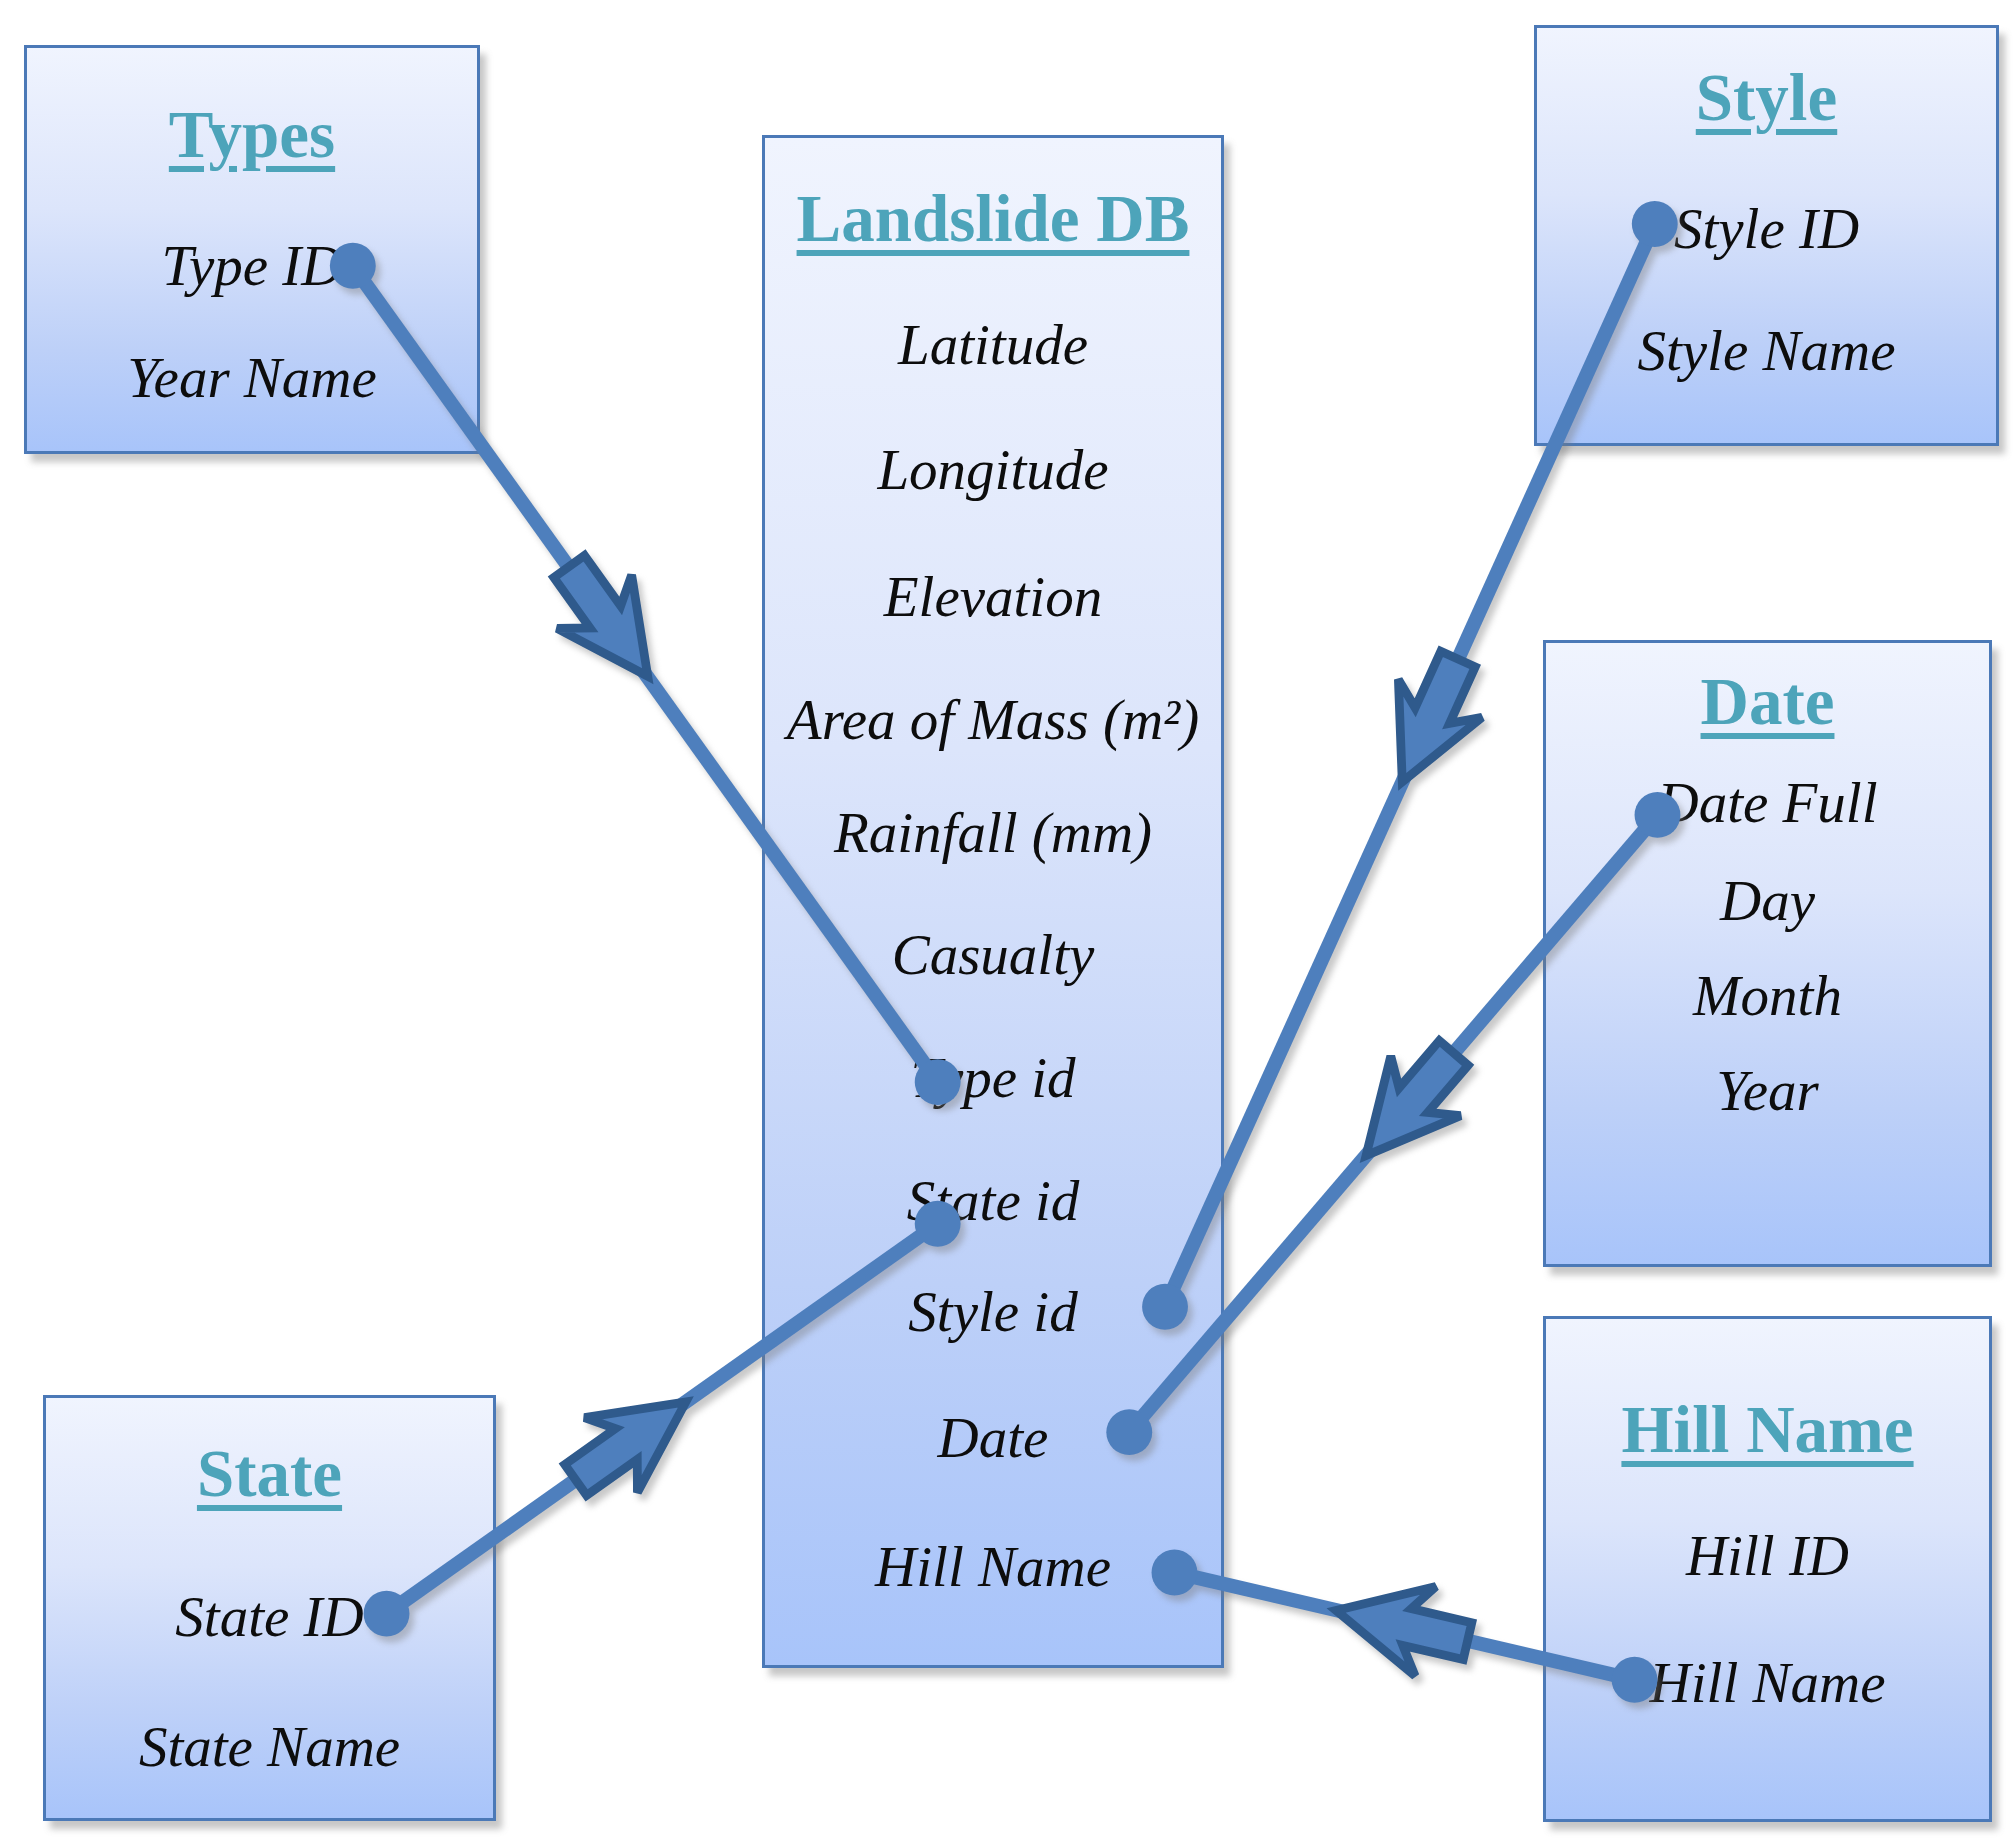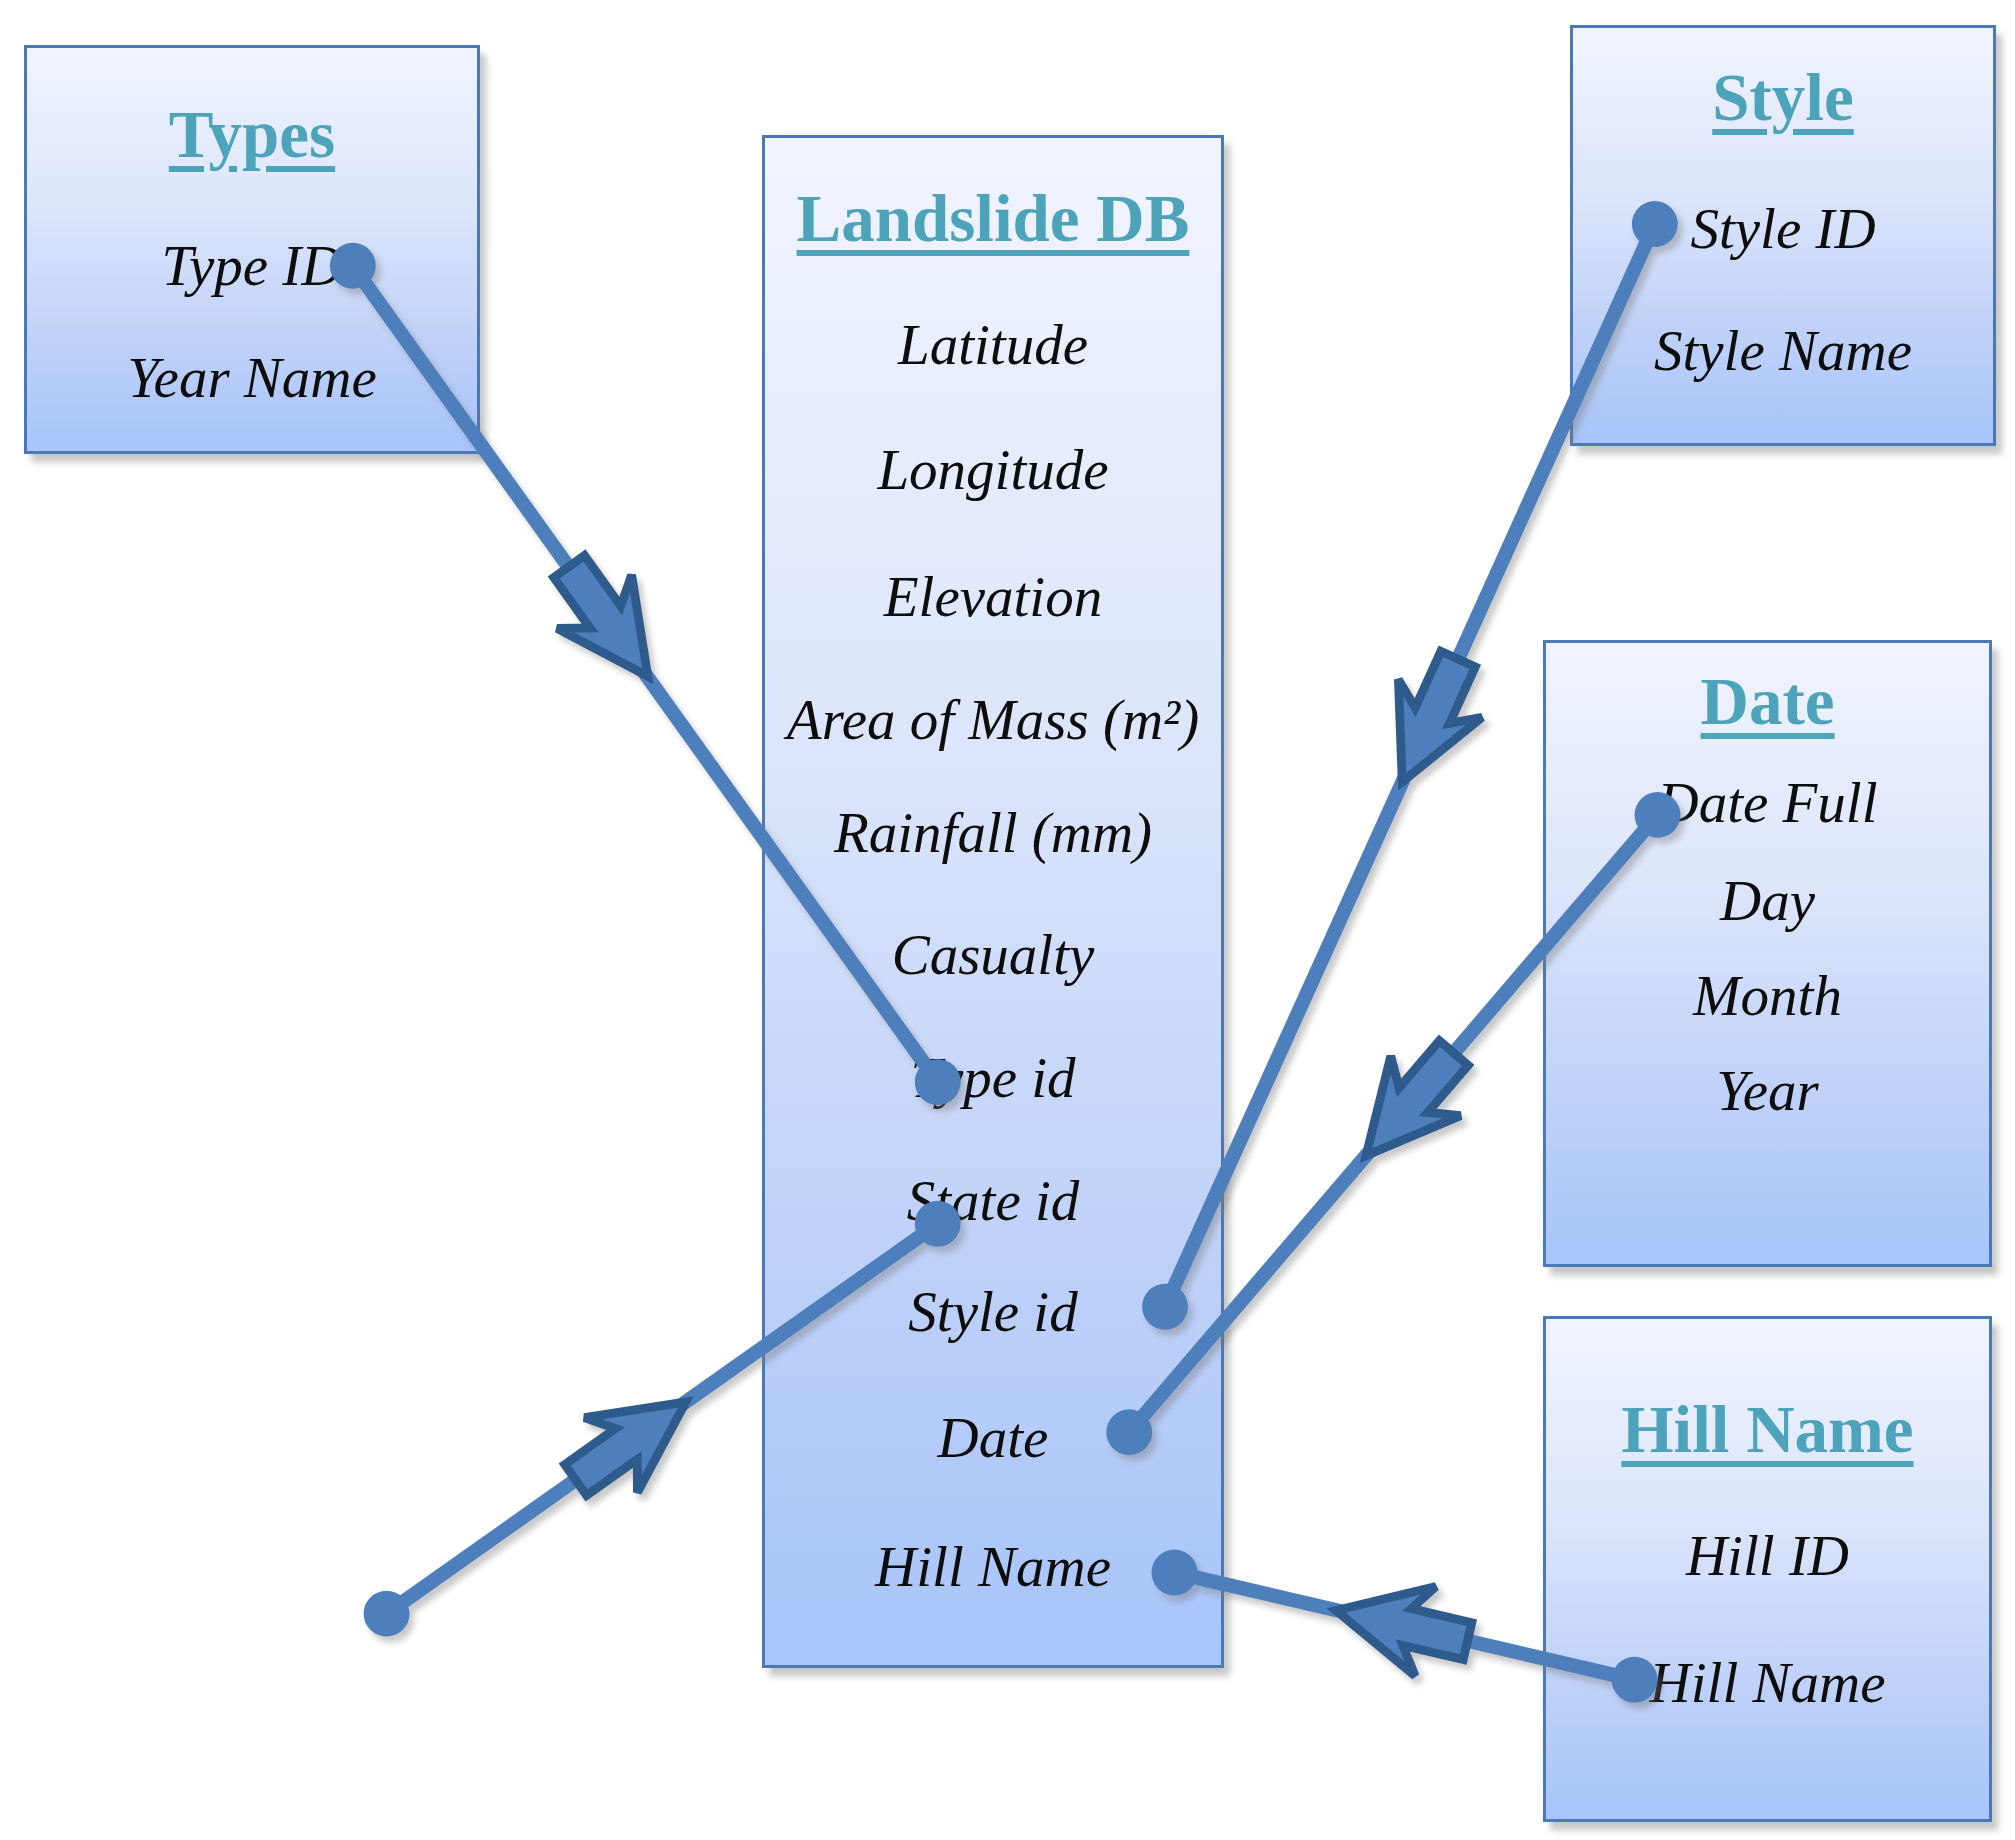--- a/index.html
+++ b/index.html
@@ -46,40 +46,45 @@
     <div class="row" style="top:654px;">Rainfall (mm)</div>
     <div class="row" style="top:541px;">Area of Mass (m²)</div>
     <div class="row" style="top:776px;">Casualty</div>
     <div class="row" style="top:899px;">Type id</div>
     <div class="row" style="top:1022px;">State id</div>
     <div class="row" style="top:1133px;">Style id</div>
     <div class="row" style="top:1259px;">Date</div>
     <div class="row" style="top:1388px;">Hill Name</div>
   </div>
 
-  <div class="entity" style="left:1534px;top:25px;width:426px;height:421px;margin-left:36px;">
+  <div class="entity" style="left:1534px;top:25px;width:465px;height:421px;">
     <div class="row title" style="top:29px;">Style</div>
     <div class="row" style="top:160px;">Style ID</div>
     <div class="row" style="top:282px;">Style Name</div>
   </div>
 
   <div class="entity" style="left:1543px;top:640px;width:449px;height:627px;">
     <div class="row title" style="top:18px;">Date</div>
     <div class="row" style="top:119px;">Date Full</div>
     <div class="row" style="top:217px;">Day</div>
     <div class="row" style="top:312px;">Month</div>
     <div class="row" style="top:407px;">Year</div>
   </div>
 
   <div class="entity" style="left:1543px;top:1316px;width:449px;height:506px;">
     <div class="row title" style="top:70px;">Hill Name</div>
     <div class="row" style="top:196px;">Hill ID</div>
     <div class="row" style="top:323px;">Hill Name</div>
   </div>
 
+  <div class="entity" style="left:43px;top:1395px;width:453px;height:426px;">
+    <div class="row title" style="top:35px;">State</div>
+    <div class="row" style="top:178px;">State ID</div>
+    <div class="row" style="top:308px;">State Name</div>
+  </div>
 
   <svg class="overlay" width="2015" height="1841" viewBox="0 0 2987 2729">
 
     <g class="connector">
       <line x1="523" y1="394" x2="1390" y2="1604"></line>
       <g transform="translate(902 921) rotate(54.4)">
         <polygon points="-100,-28 -8,-28 -36,-68 100,0 -36,68 -8,28 -100,28"></polygon>
       </g>
       <circle cx="523" cy="394" r="34"></circle>
       <circle cx="1390" cy="1604" r="34"></circle>

